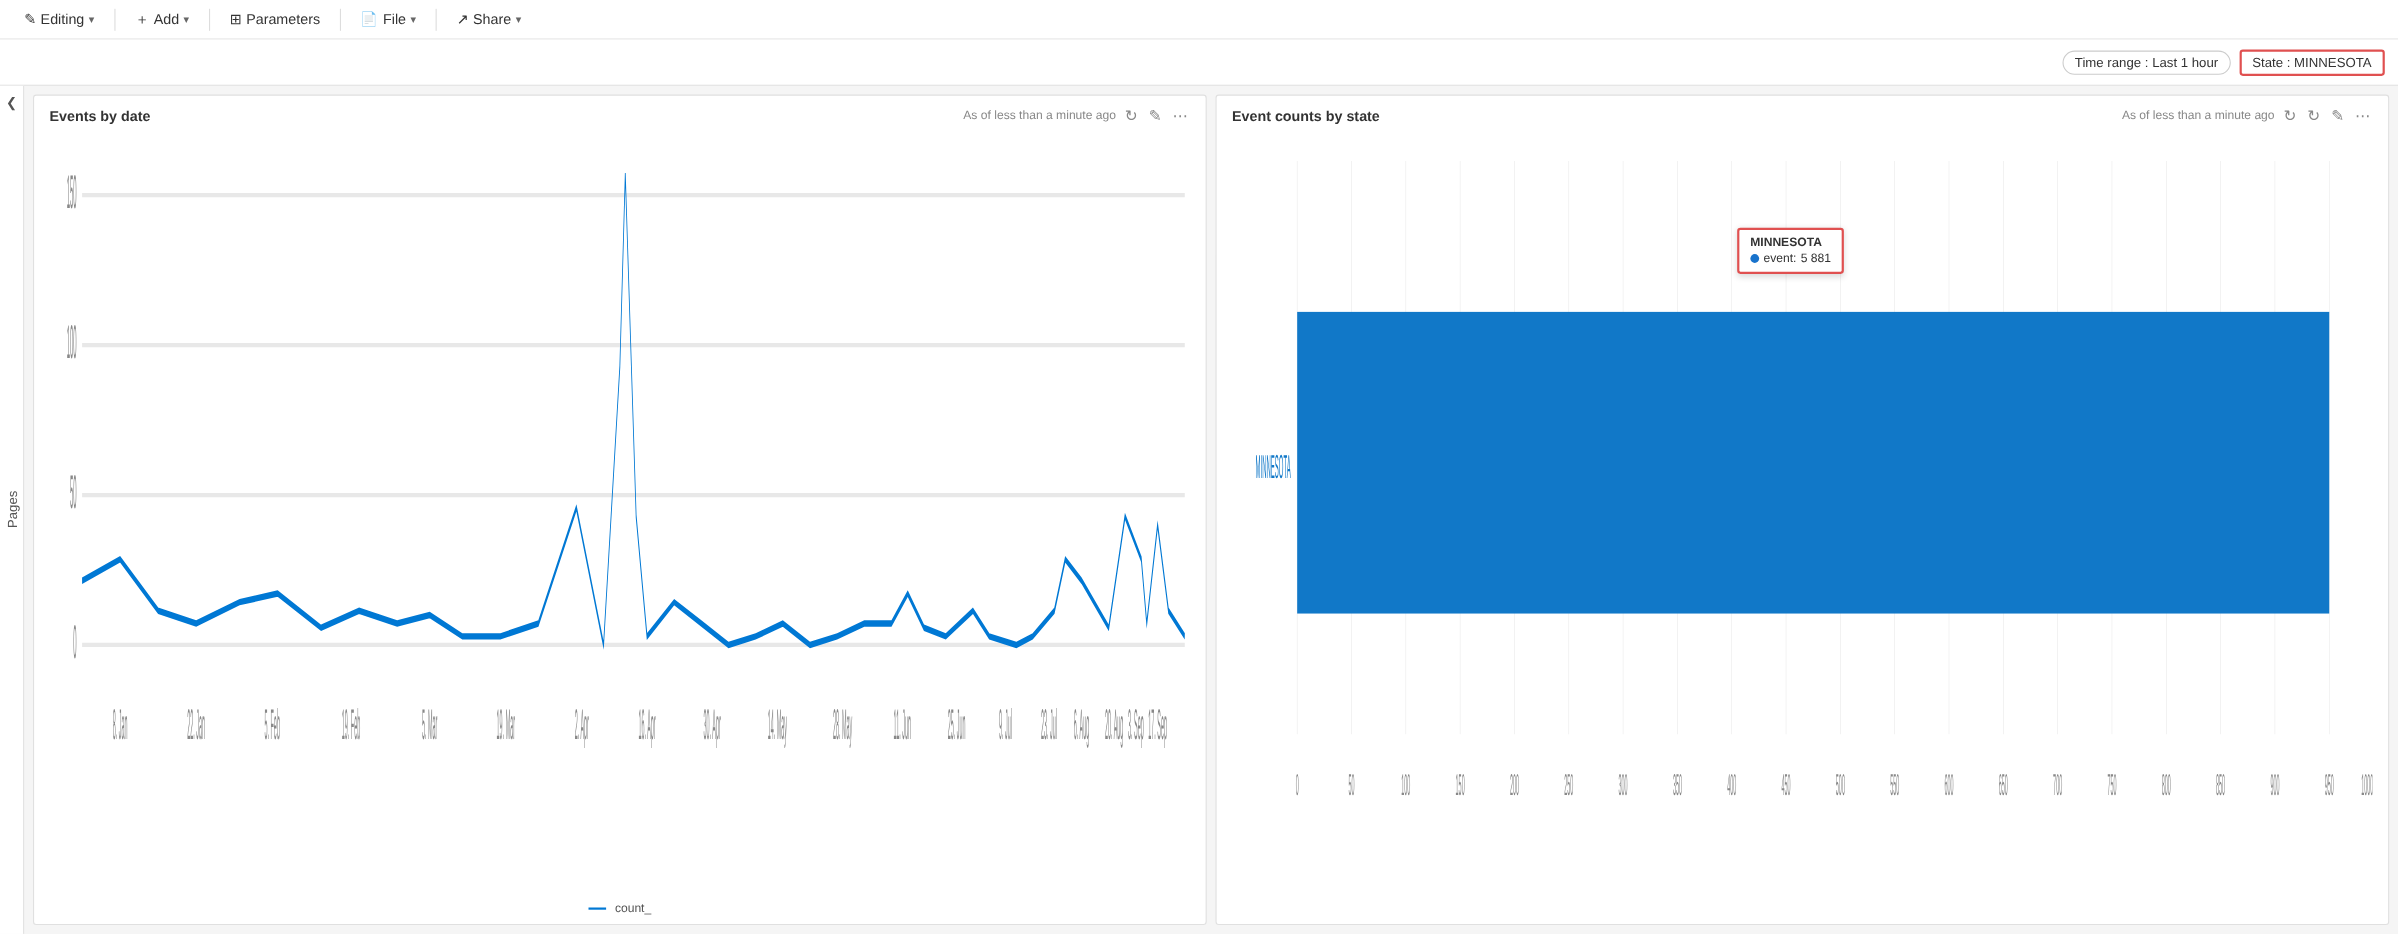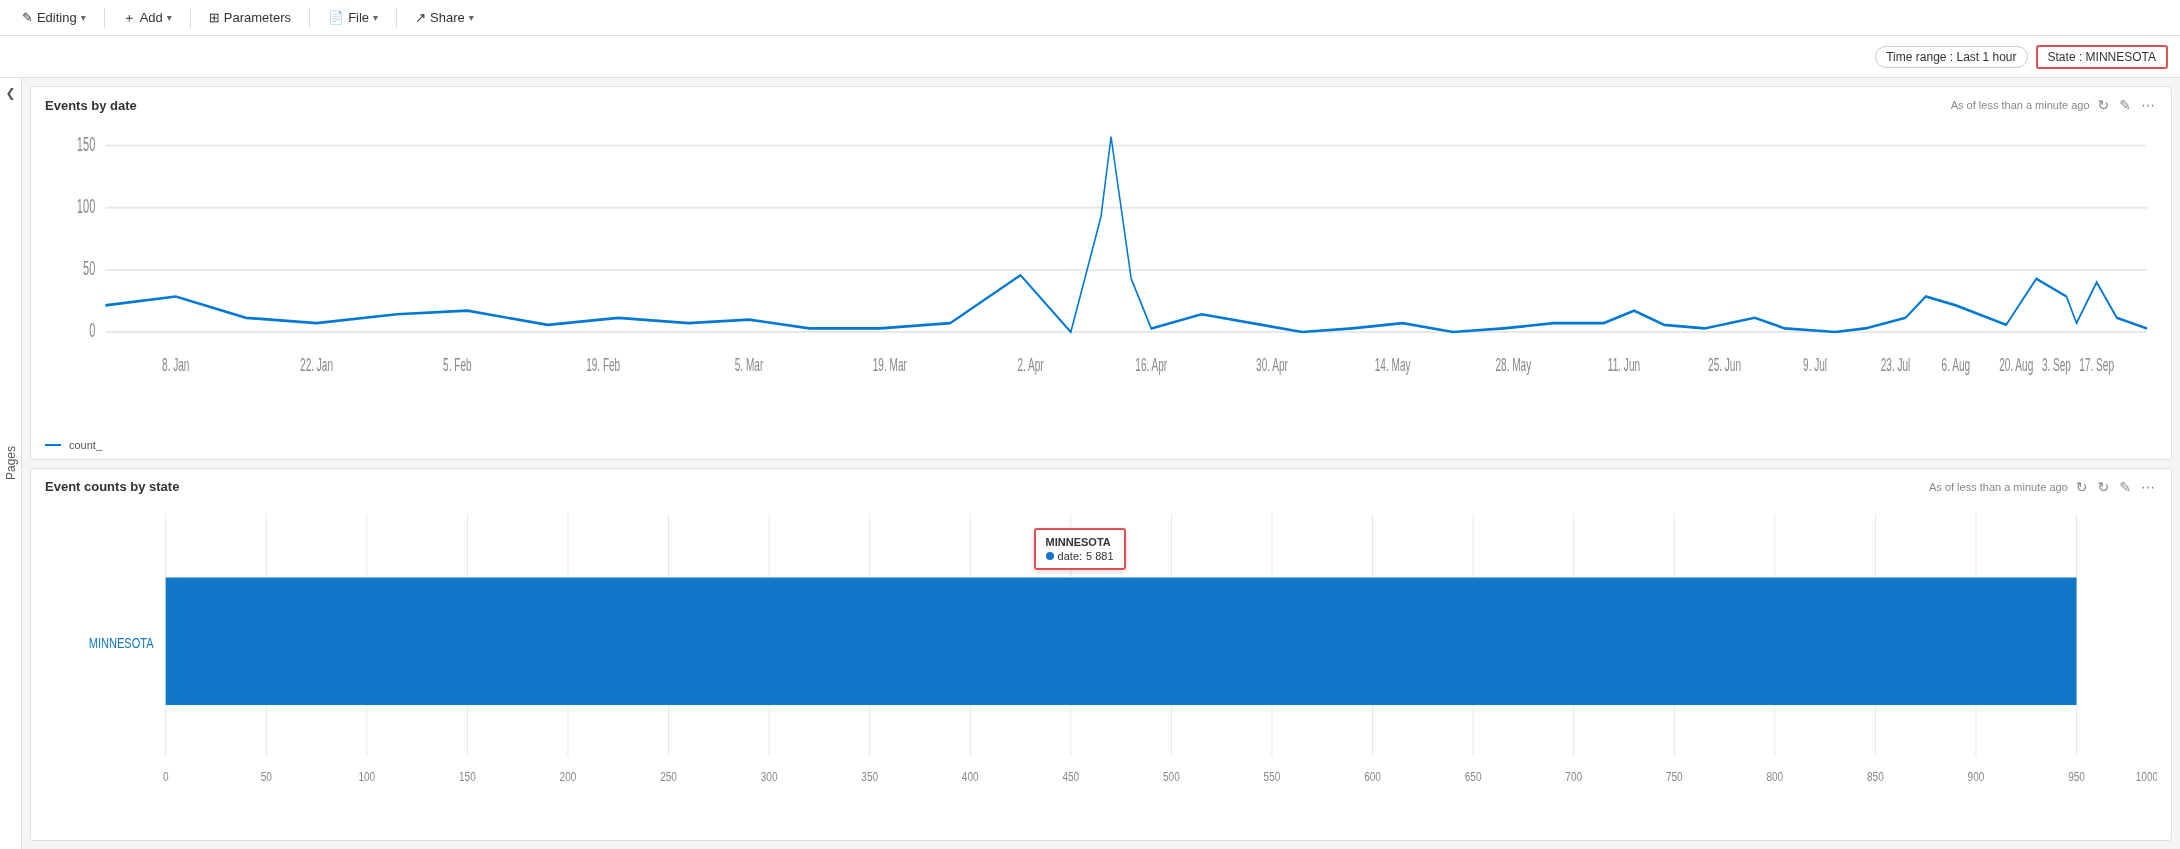--- a/index.html
+++ b/index.html
@@ -83,21 +83,21 @@
       top: 8px;
       font-size: 12px;
       color: #555;
       cursor: pointer;
     }
 
     
     .charts-area {
       flex: 1;
       display: flex;
-      flex-direction: column;
+      flex-direction: row;
       gap: 8px;
       padding: 8px;
       overflow: hidden;
     }
 
     
     .chart-panel {
       background: #fff;
       border: 1px solid #e0e0e0;
       border-radius: 3px;
@@ -140,21 +140,21 @@
       position: relative;
     }
     svg.chart-svg {
       width: 100%;
       height: 100%;
     }
 
     
     .chart-legend {
       display: flex;
-      justify-content: flex-start;
+      justify-content: center;
       align-items: center;
       gap: 8px;
       margin-top: 0;
       font-size: 11px;
       color: #555;
     }
     .legend-dot {
       width: 10px;
       height: 10px;
       border-radius: 50%;
@@ -315,21 +315,21 @@
           <button class="chart-action-btn">↻</button>
           <button class="chart-action-btn">✎</button>
           <button class="chart-action-btn">⋯</button>
         </div>
       </div>
 
       <div class="tooltip-box" style="left:49%; top:16%; transform:translateX(-50%);">
         <div class="tooltip-title">MINNESOTA</div>
         <div class="tooltip-item">
           <span class="tooltip-dot"></span>
-          <span>date:</span>
+          <span>event:</span>
           <span>5 881</span>
         </div>
       </div>
 
       <div class="chart-svg-container" style="flex:1;">
         <svg class="chart-svg" viewBox="0 0 2100 260" preserveAspectRatio="none">
 
           <line x1="120" y1="10" x2="120" y2="200" stroke="#e8e8e8" stroke-width="1"></line>
           <line x1="220" y1="10" x2="220" y2="200" stroke="#e8e8e8" stroke-width="1"></line>
           <line x1="320" y1="10" x2="320" y2="200" stroke="#e8e8e8" stroke-width="1"></line>

